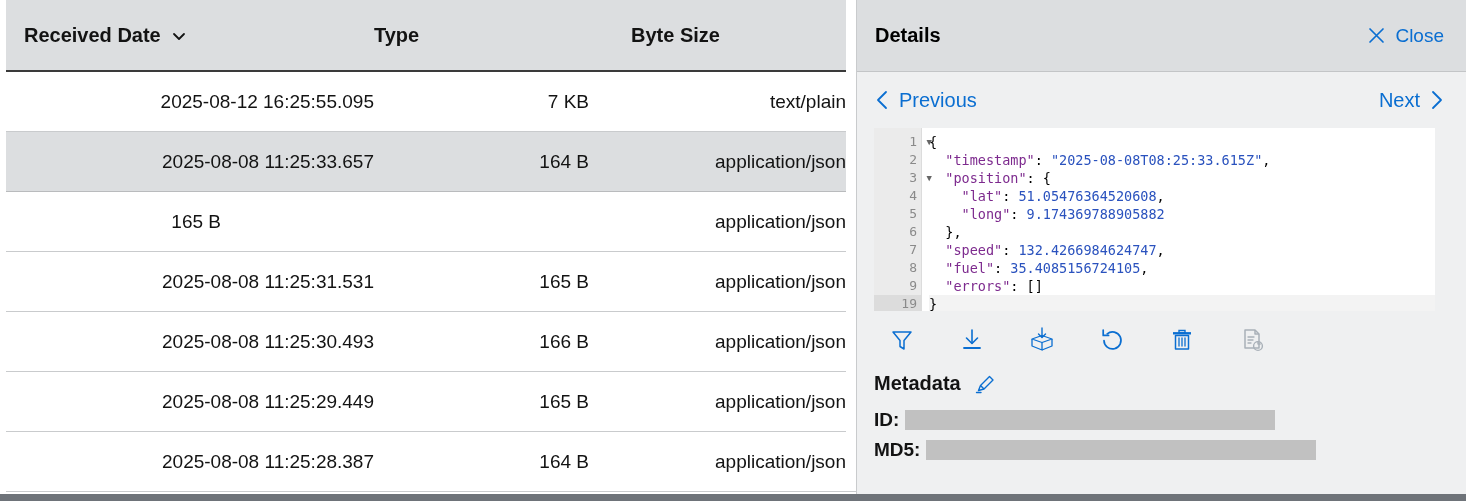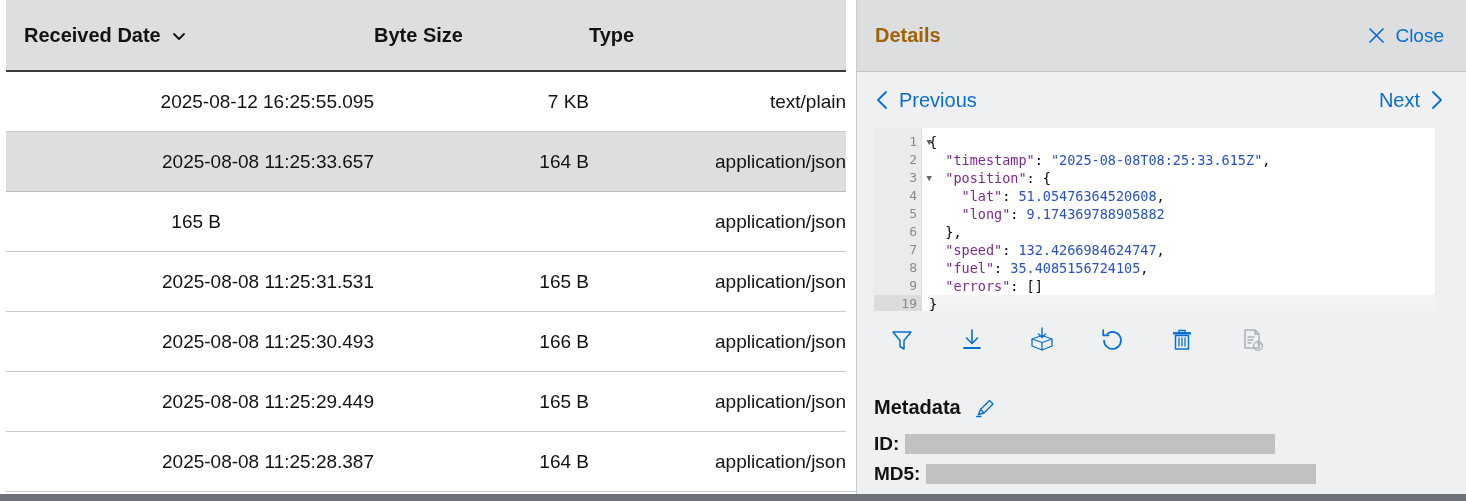--- a/index.html
+++ b/index.html
@@ -111,21 +111,21 @@
     display: flex;
     align-items: center;
     justify-content: space-between;
     padding: 0 22px 0 18px;
     border-bottom: 1px solid #c3c5c7;
   }
 
   .details-title {
     font-size: 20px;
     font-weight: bold;
-    color: #a16207;
+    color: #000000;
   }
 
   .close-btn {
     display: flex;
     align-items: center;
     gap: 9px;
     color: #0a6ed1;
     font-size: 19px;
     cursor: pointer;
   }
@@ -221,21 +221,21 @@
     justify-content: center;
     cursor: pointer;
   }
   .tb-btn svg { display: block; }
   .tb-btn.disabled { cursor: default; }
 
   
   .meta {
     position: absolute;
     left: 17px;
-    top: 396px;
+    top: 372px;
     width: 580px;
   }
   .meta-head {
     display: flex;
     align-items: center;
     gap: 13px;
     margin-bottom: 14px;
   }
   .meta-title {
     font-size: 20px;
@@ -301,25 +301,25 @@
 
       <div class="thead">
         <div class="th col-date">
           <span>Received Date</span>
           <span class="sort-chevron">
             <svg width="16" height="16" viewBox="0 0 16 16">
               <path d="M3 6 L8 11 L13 6" fill="none" stroke="#131313" stroke-width="1.8" stroke-linecap="round" stroke-linejoin="round"></path>
             </svg>
           </span>
         </div>
+        <div class="th col-type">
+          <span>Type</span>
+        </div>
         <div class="th col-size">
           <span>Byte Size</span>
-        </div>
-        <div class="th col-type">
-          <span>Type</span>
         </div>
       </div>
 
       <div class="tbody">
         <div class="trow">
           <div class="td col-date">2025-08-12 16:25:55.095</div>
           <div class="td col-size">7 KB</div>
           <div class="td col-type">text/plain</div>
         </div>
         <div class="trow selected">

